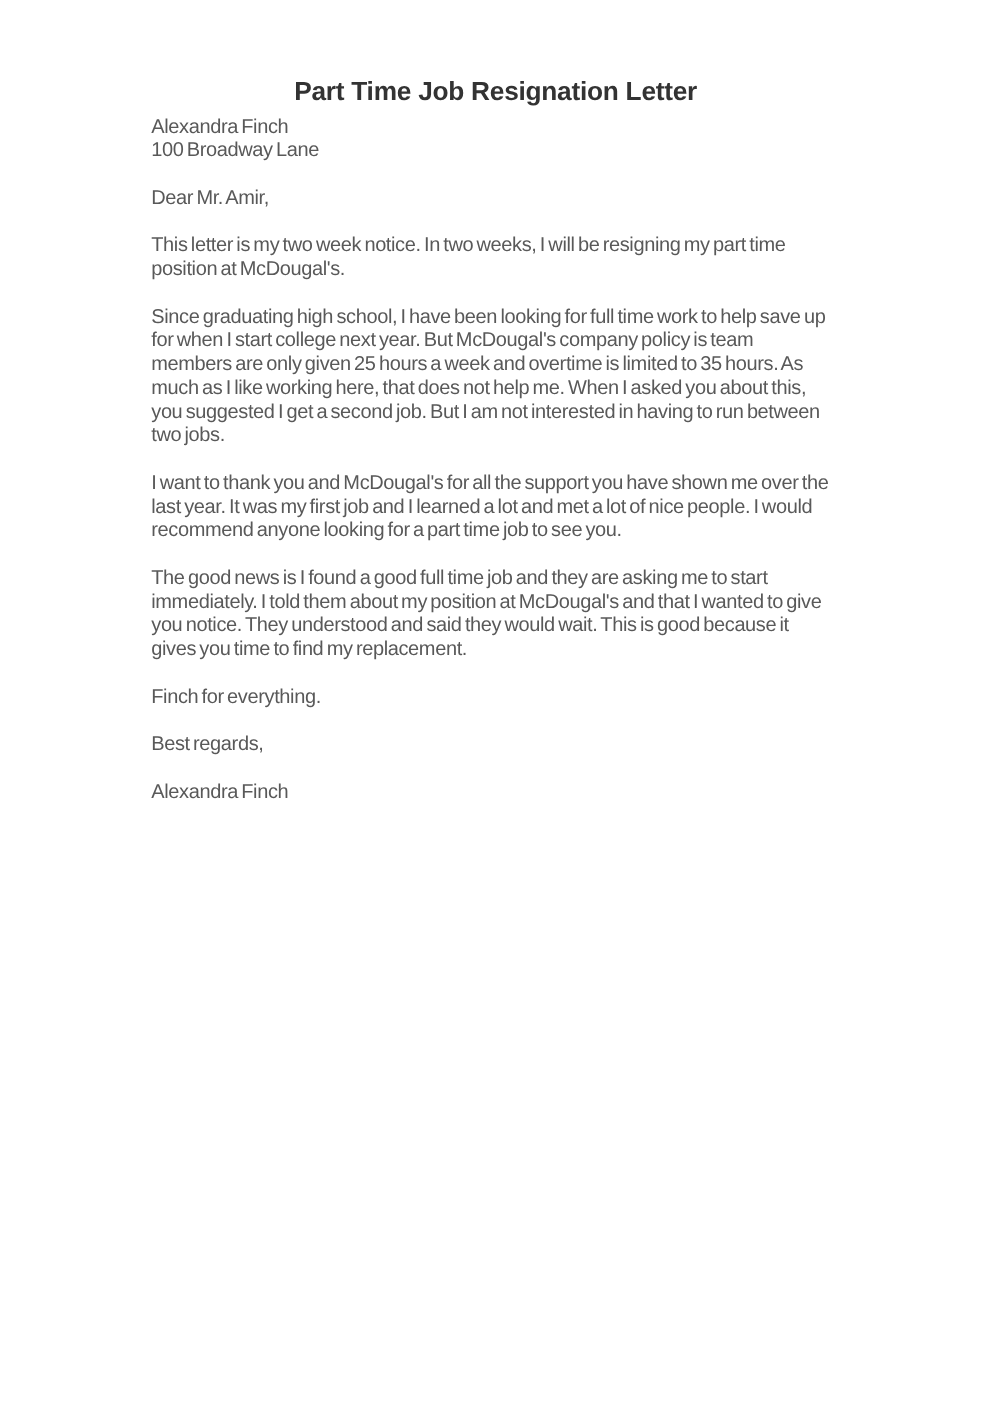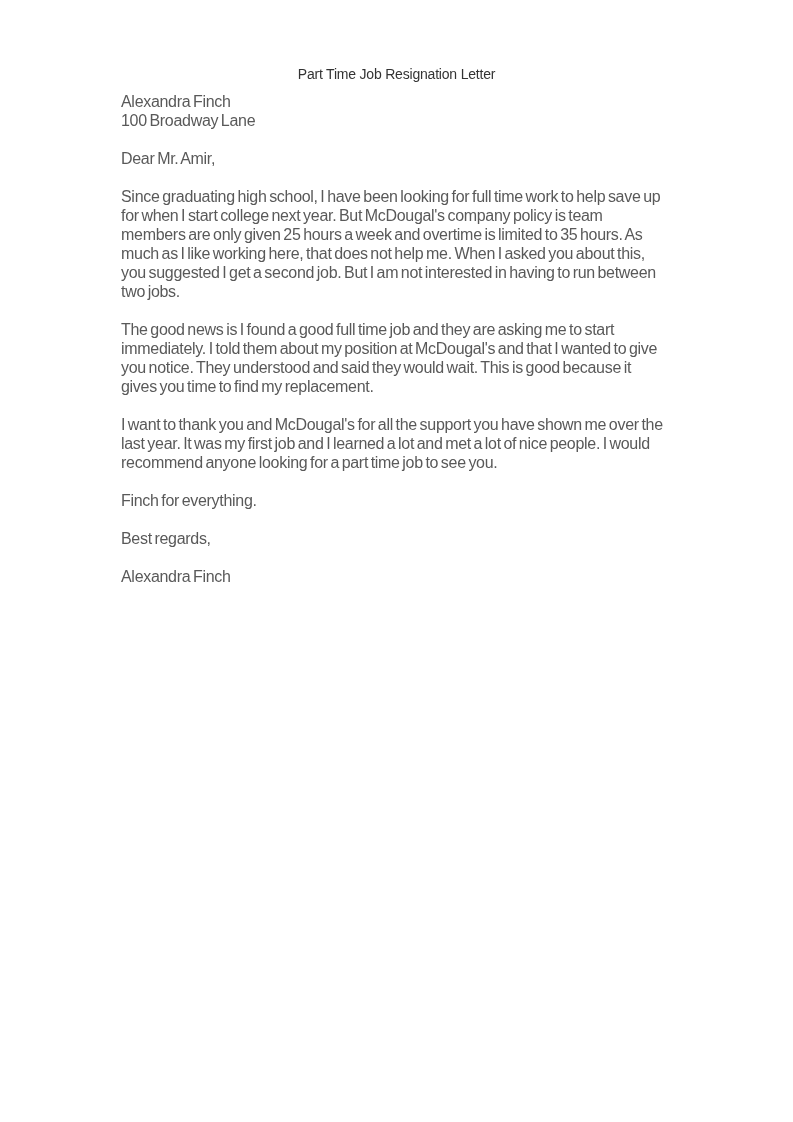--- a/index.html
+++ b/index.html
@@ -15,23 +15,23 @@
     font-family: "Liberation Sans", sans-serif;
     color: #595959;
     box-sizing: border-box;
     padding-top: 66px;
     overflow: hidden;
   }
   .title {
     margin: 0;
     width: 100%;
     text-align: center;
-    font-size: 14px;
+    font-size: 21px;
     line-height: 16px;
-    font-weight: normal;
+    font-weight: bold;
     color: #333333;
     letter-spacing: -0.2px;
   }
   .letter-body {
     margin-left: 121px;
     width: 557px;
     font-size: 16px;
     line-height: 19px;
     letter-spacing: -0.3px;
     word-spacing: -1.5px;
@@ -53,26 +53,27 @@
   <h1 class="title">Part Time Job Resignation Letter</h1>
 
   <div class="letter-body">
     <div class="sender-block">
       <div class="line">Alexandra Finch</div>
       <div class="line">100 Broadway Lane</div>
     </div>
 
     <p>Dear Mr. Amir,</p>
 
+    <p>This letter is my two week notice. In two weeks, I will be resigning my part time position at McDougal's.</p>
 
     <p>Since graduating high school, I have been looking for full time work to help save up for when I start college next year. But McDougal's company policy is team members are only given 25 hours a week and overtime is limited to 35 hours. As much as I like working here, that does not help me. When I asked you about this, you suggested I get a second job. But I am not interested in having to run between two jobs.</p>
 
+    <p>I want to thank you and McDougal's for all the support you have shown me over the last year. It was my first job and I learned a lot and met a lot of nice people. I would recommend anyone looking for a part time job to see you.</p>
+
     <p>The good news is I found a good full time job and they are asking me to start immediately. I told them about my position at McDougal's and that I wanted to give you notice. They understood and said they would wait. This is good because it gives you time to find my replacement.</p>
-
-    <p>I want to thank you and McDougal's for all the support you have shown me over the last year. It was my first job and I learned a lot and met a lot of nice people. I would recommend anyone looking for a part time job to see you.</p>
 
     <p>Finch for everything.</p>
 
     <p>Best regards,</p>
 
     <p>Alexandra Finch</p>
   </div>
 </div>
 
 </body></html>

